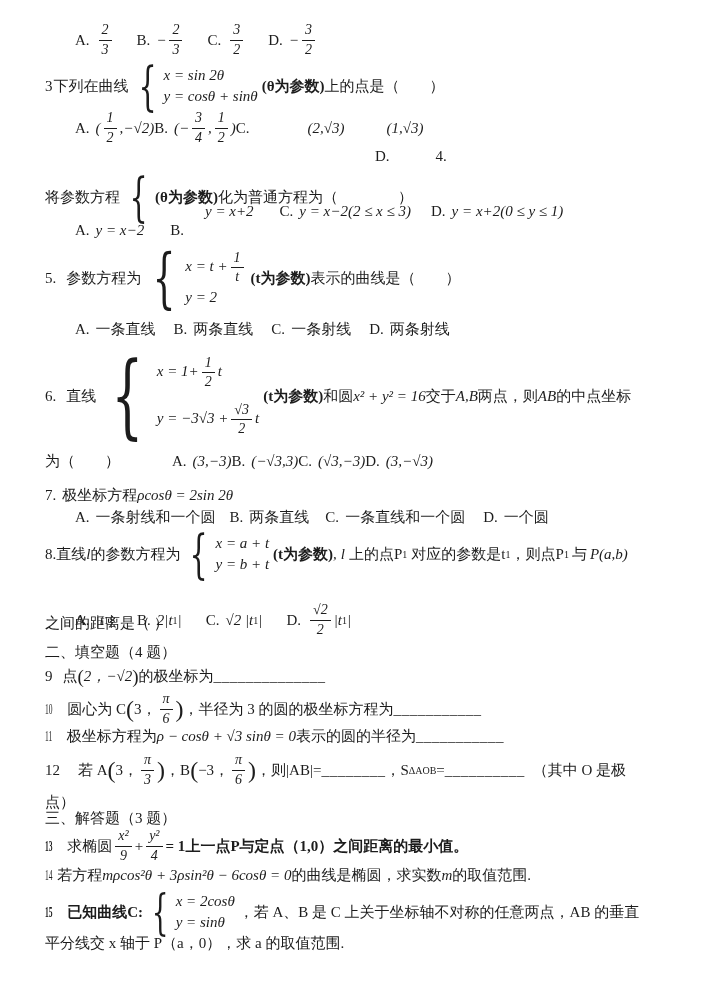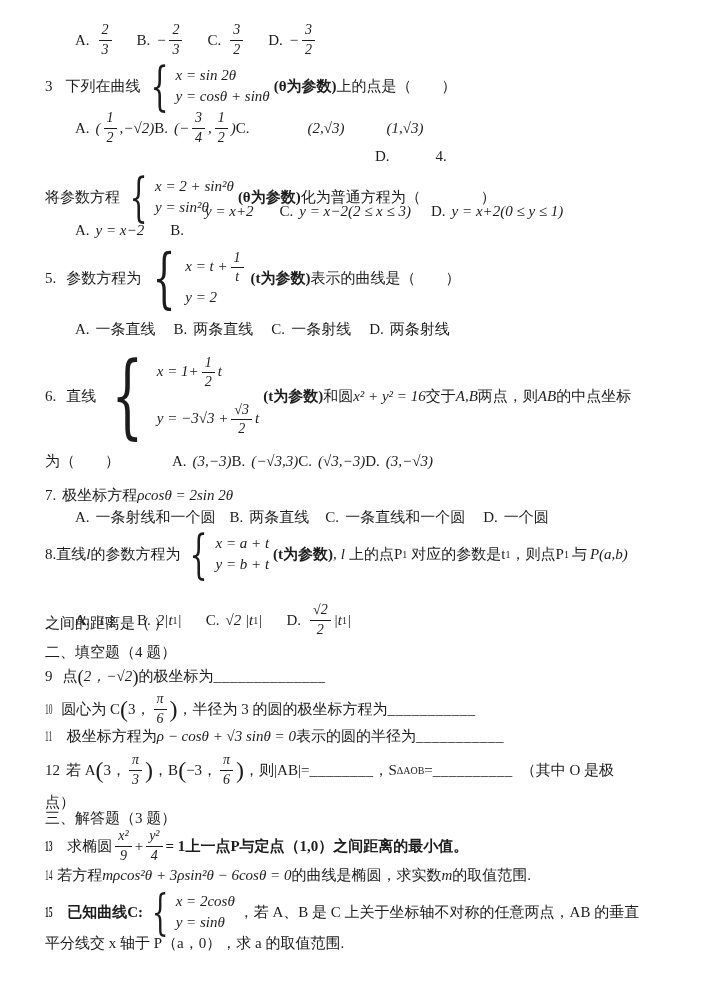--- a/index.html
+++ b/index.html
@@ -49,21 +49,21 @@
     <span class="lab" style="margin-left:22px">D.</span>
     <span class="m">−</span>
     <span class="frac m">
         <span class="fn">3</span>
         <span class="fd">2</span>
       </span>
   </div>
 
   <div class="abs" style="top:62px;left:45px;height:48px">
     <span>3</span>
-    <span style="margin-left:13px">下列在曲线</span>
+    <span style="margin-left:1px">下列在曲线</span>
     <span class="cases">
       <span class="brace" style="font-size:52px">{</span>
       <span class="rows">
           <span class="m">x = sin 2θ</span>
           <span class="m">y = cosθ + sinθ</span>
         </span>
     </span>
     <span class="b">(θ为参数)</span>
     <span>上的点是（　　）</span>
   </div>
@@ -95,24 +95,20 @@
 
   <div class="abs" style="top:148px;left:375px">
     <span class="lab">D.</span>
     <span style="margin-left:40px">4.</span>
   </div>
 
   <div class="abs" style="top:172px;left:45px;height:50px">
     <span>将参数方程</span>
     <span class="cases">
       <span class="brace" style="font-size:52px">{</span>
-      <span class="rows">
-          <span class="m">x = 2 + sin²θ</span>
-          <span class="m">y = sin²θ</span>
-        </span>
     </span>
     <span class="b">(θ为参数)</span>
     <span>化为普通方程为（　　　　）</span>
   </div>
 
   <div class="abs" style="top:203px;left:205px">
     <span class="m">y = x+2</span>
     <span class="lab" style="margin-left:26px">C.</span>
     <span class="m">y = x−2(2 ≤ x ≤ 3)</span>
     <span class="lab" style="margin-left:20px">D.</span>
@@ -268,21 +264,21 @@
     <span style="margin-left:10px">点</span>
     <span class="bp2">(</span>
     <span class="m">2，−√2</span>
     <span class="bp2">)</span>
     <span>的极坐标为</span>
     <span class="blank">______________</span>
   </div>
 
   <div class="abs" style="top:692px;left:45px;height:34px">
     <span class="sq">10</span>
-    <span style="margin-left:8px">圆心为 C</span>
+    <span style="margin-left:14px">圆心为 C</span>
     <span class="bp">(</span>
     <span>3，</span>
     <span class="frac m">
         <span class="fn">π</span>
         <span class="fd">6</span>
       </span>
     <span class="bp">)</span>
     <span>，半径为 3 的圆的极坐标方程为 </span>
     <span class="blank">___________</span>
   </div>
@@ -290,21 +286,21 @@
   <div class="abs" style="top:727px;left:45px">
     <span class="sq">11</span>
     <span style="margin-left:14px">极坐标方程为 </span>
     <span class="m">ρ − cosθ + √3 sinθ = 0</span>
     <span>表示的圆的半径为 </span>
     <span class="blank">___________</span>
   </div>
 
   <div class="abs" style="top:752px;left:45px;height:36px">
     <span>12</span>
-    <span style="margin-left:6px">若 A</span>
+    <span style="margin-left:18px">若 A</span>
     <span class="bp">(</span>
     <span>3，</span>
     <span class="frac m">
         <span class="fn">π</span>
         <span class="fd">3</span>
       </span>
     <span class="bp">)</span>
     <span>，B</span>
     <span class="bp">(</span>
     <span>−3，</span>

